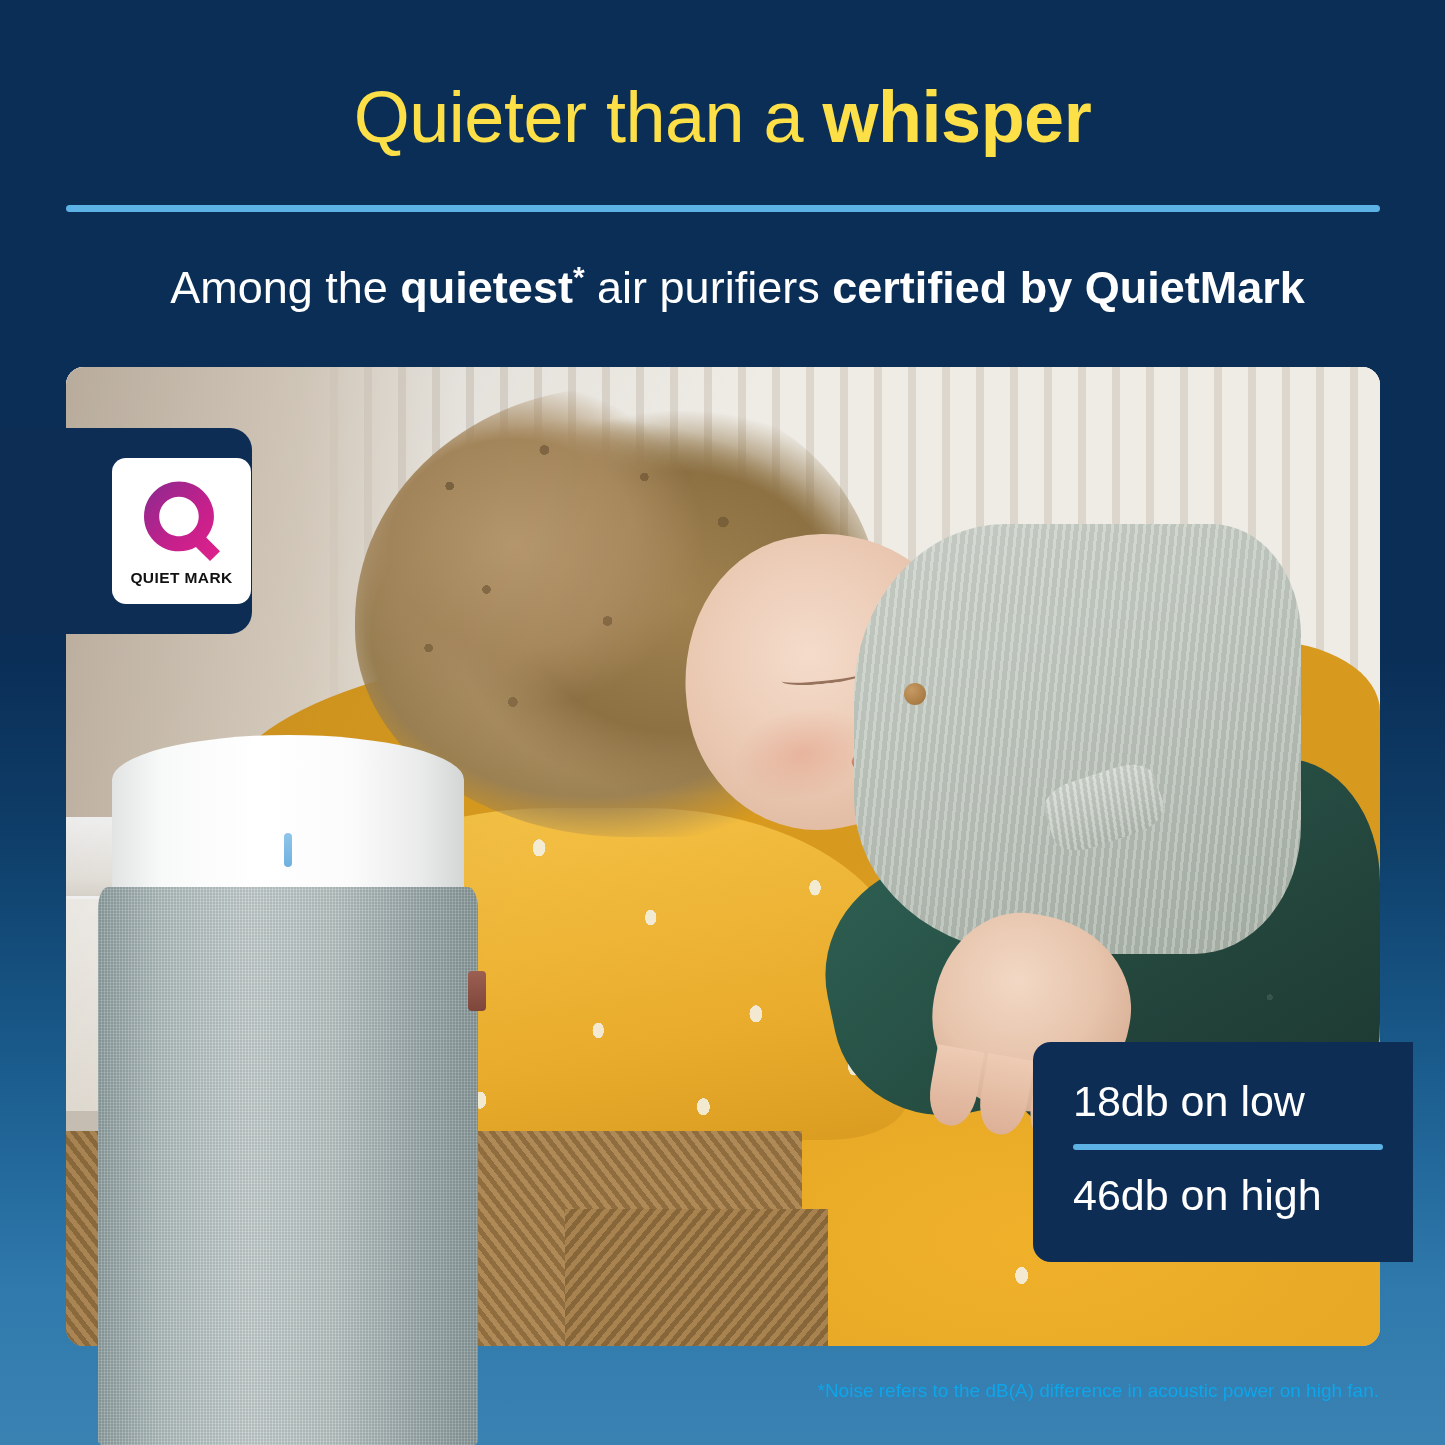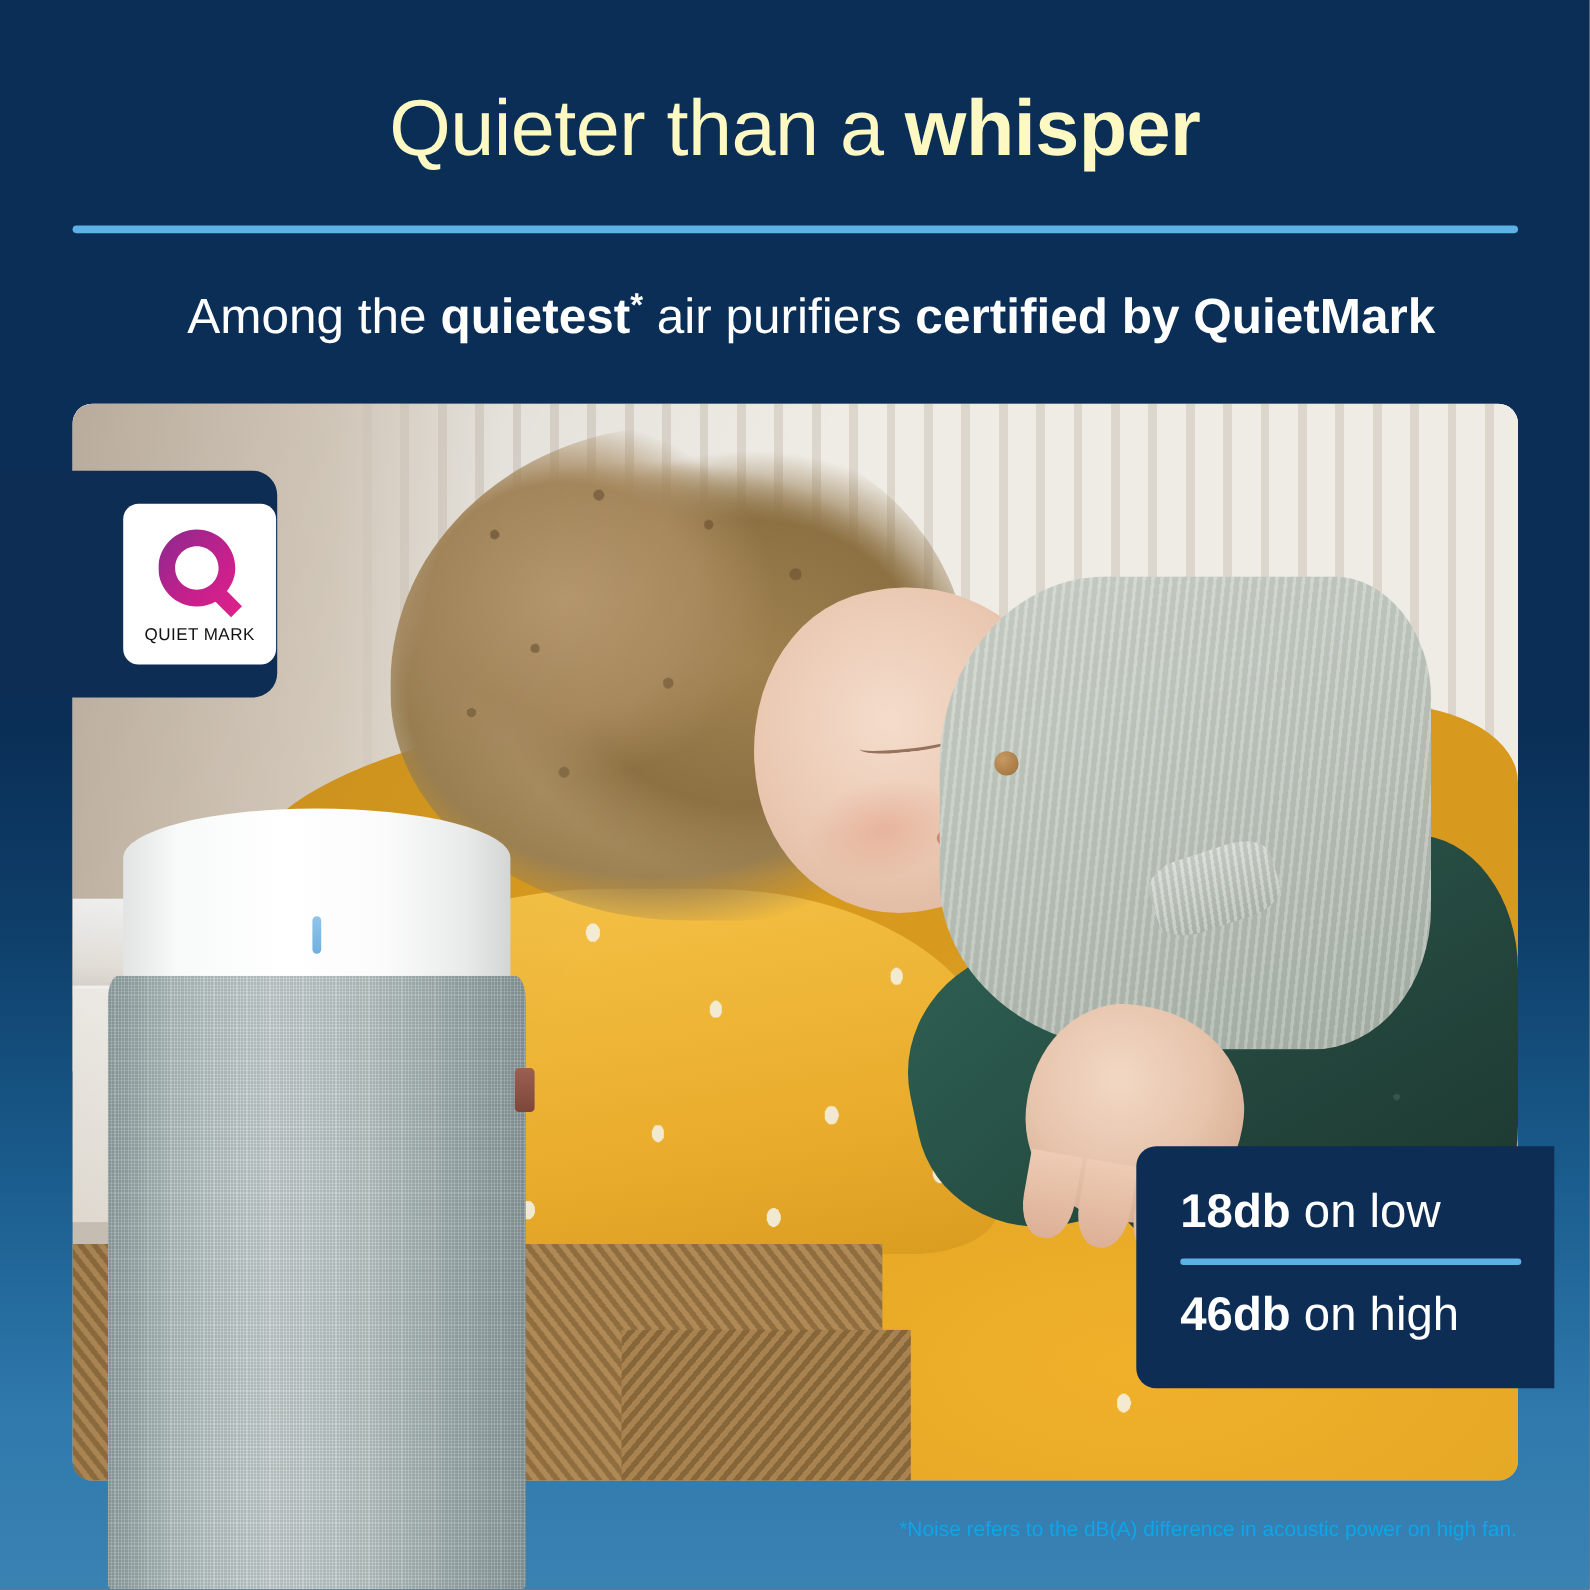--- a/index.html
+++ b/index.html
@@ -42,21 +42,21 @@
         #3a82b2 100%);
   }
 
   
   .headline {
     position: absolute;
     top: 74px;
     left: 0;
     width: 1445px;
     text-align: center;
-    color: #fef9c3;
+    color: #fde047;
     font-size: 72px;
     line-height: 86px;
     letter-spacing: -0.5px;
     font-weight: 400;
     white-space: nowrap;
   }
   .headline .bold { font-weight: 700; }
 
   .rule-top {
     position: absolute;
@@ -433,21 +433,21 @@
     z-index: 8;
     display: flex;
     flex-direction: column;
     align-items: center;
     justify-content: center;
     padding-top: 6px;
   }
   .qm-logo { width: 76px; height: 86px; display: block; }
   .qm-text {
     font-size: 15.5px;
-    font-weight: 400;
+    font-weight: 700;
     letter-spacing: 0.4px;
     color: #111111;
     margin-top: 2px;
   }
 
   
   .db-box {
     position: absolute;
     left: 1033px;
     top: 1042px;
@@ -458,21 +458,21 @@
     z-index: 9;
     padding: 28px 32px 0 40px;
   }
   .db-line {
     color: #ffffff;
     font-size: 43px;
     line-height: 62px;
     font-weight: 400;
     white-space: nowrap;
   }
-  .db-line .bold { font-weight: 700; }
+  .db-line .bold { font-weight: 400; }
   .db-divider {
     width: 310px;
     height: 6px;
     border-radius: 3px;
     background: #5cb2e5;
     margin: 12px 0 14px 0;
   }
 
   
   .footnote {

